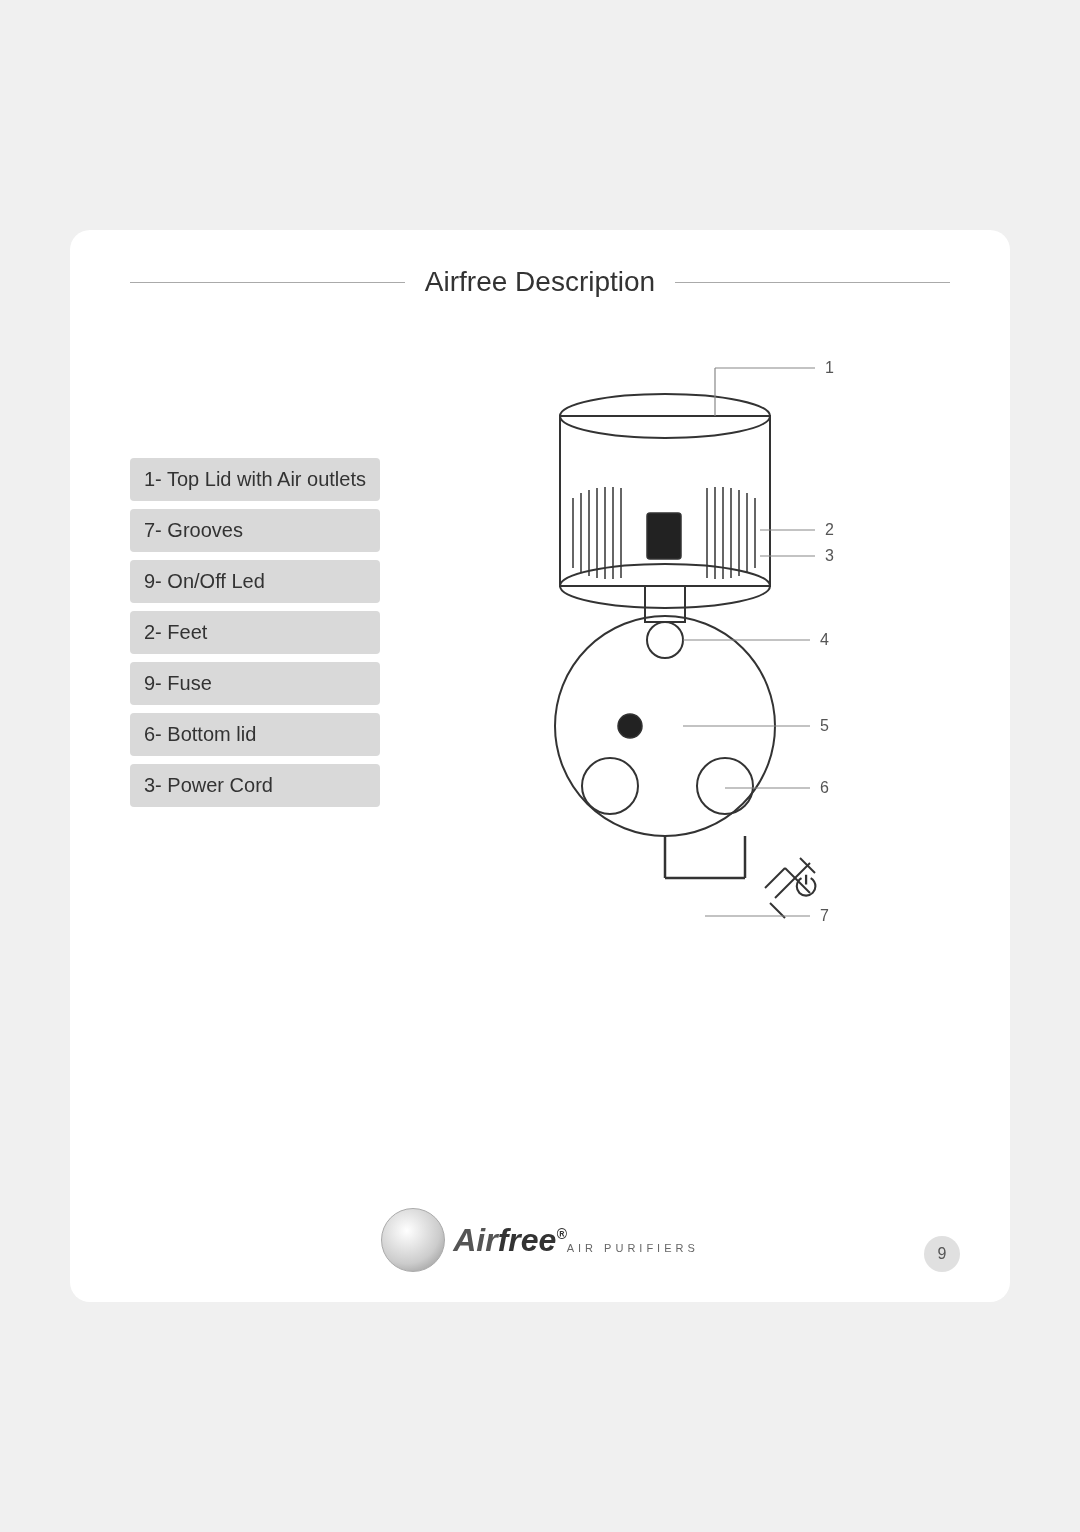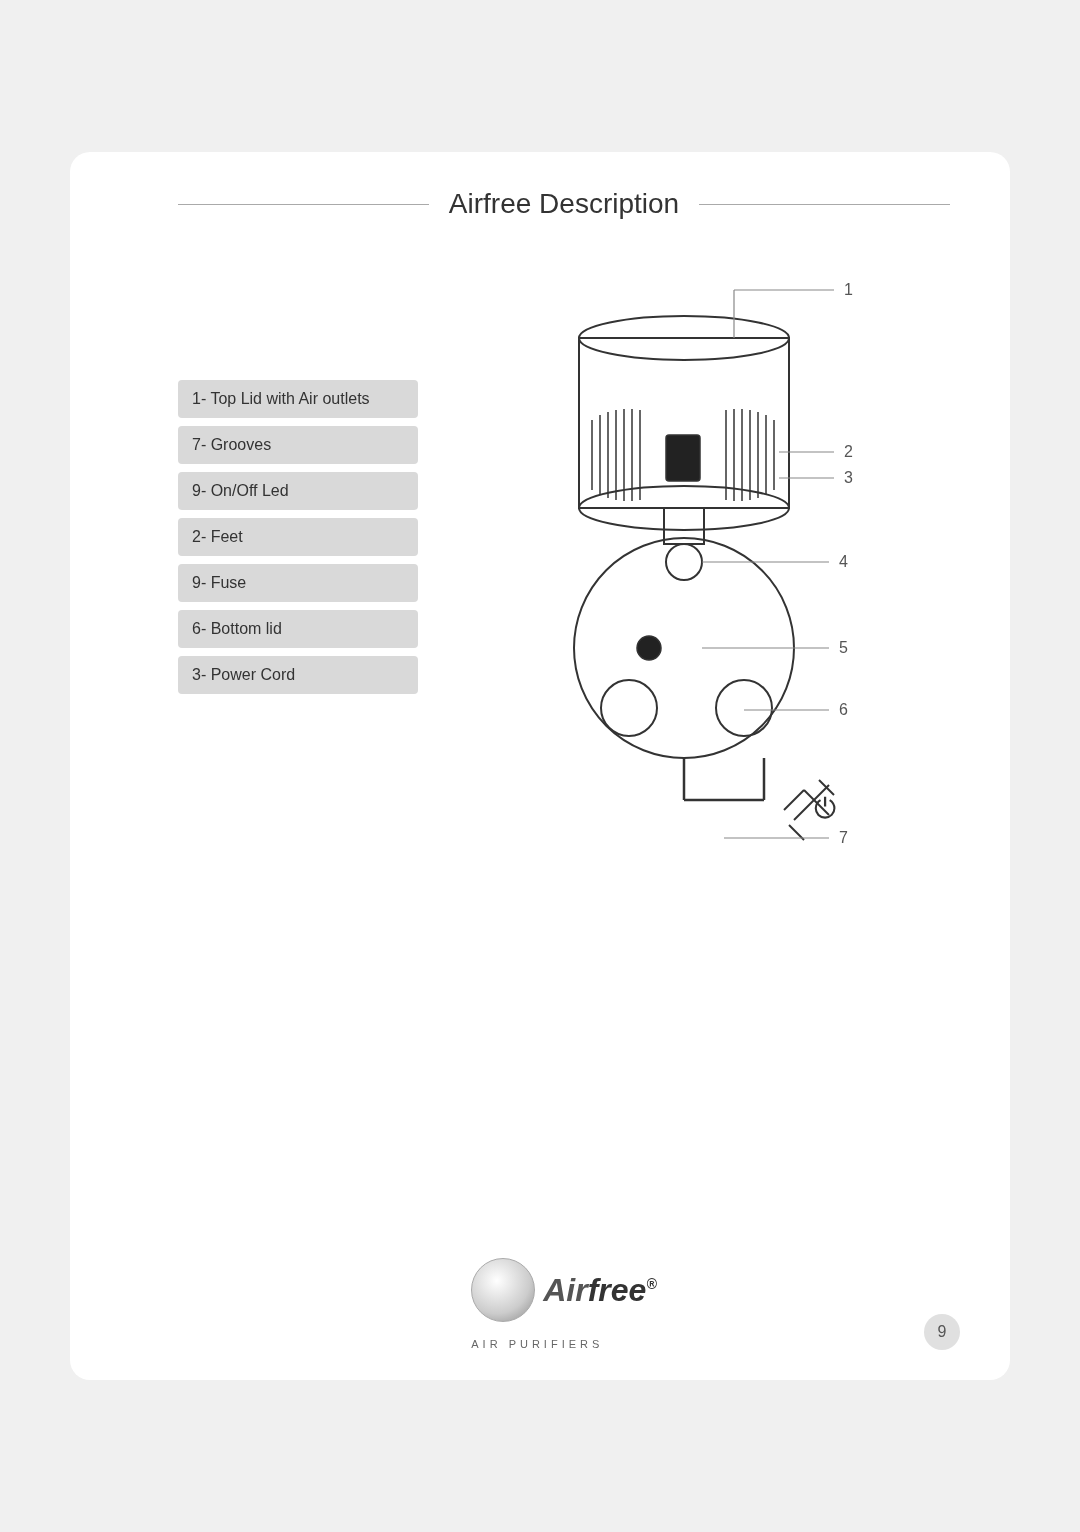--- a/index.html
+++ b/index.html
@@ -7,28 +7,27 @@
       width: 1080px;
       height: 1532px;
       background: #f0f0f0;
       font-family: Arial, sans-serif;
       display: flex;
       align-items: center;
       justify-content: center;
     }
     .page {
       width: 940px;
-      height: 1228px;
+      height: 1072px;
       background: #ffffff;
       border-radius: 20px;
       position: relative;
       display: flex;
       flex-direction: column;
       align-items: center;
-      padding-left: 48px;
     }
     
     .header {
       width: 100%;
       display: flex;
       align-items: center;
       justify-content: center;
       padding: 36px 60px 10px;
       position: relative;
     }
@@ -64,21 +63,21 @@
       display: flex;
       flex-direction: column;
       gap: 8px;
       margin-top: 120px;
       min-width: 240px;
     }
     .legend-item {
       background: #d9d9d9;
       border-radius: 4px;
       padding: 10px 14px;
-      font-size: 16px;
+      font-size: 20px;
       color: #333;
     }
     
     .diagram {
       flex: 1;
       display: flex;
       align-items: flex-start;
       justify-content: center;
       position: relative;
       min-height: 620px;
@@ -106,21 +105,22 @@
       background: #e0e0e0;
       display: flex;
       align-items: center;
       justify-content: center;
       font-size: 16px;
       color: #555;
     }
     
     .logo-container {
       display: flex;
-      flex-direction: column;
+      flex-direction: row;
+      align-items: center;
     }
     .logo-ball {
       width: 64px;
       height: 64px;
       background: radial-gradient(circle at 40% 35%, #fff 0%, #ccc 60%, #888 100%);
       border-radius: 50%;
       border: 1px solid #aaa;
       display: inline-block;
       vertical-align: middle;
       margin-right: 8px;

